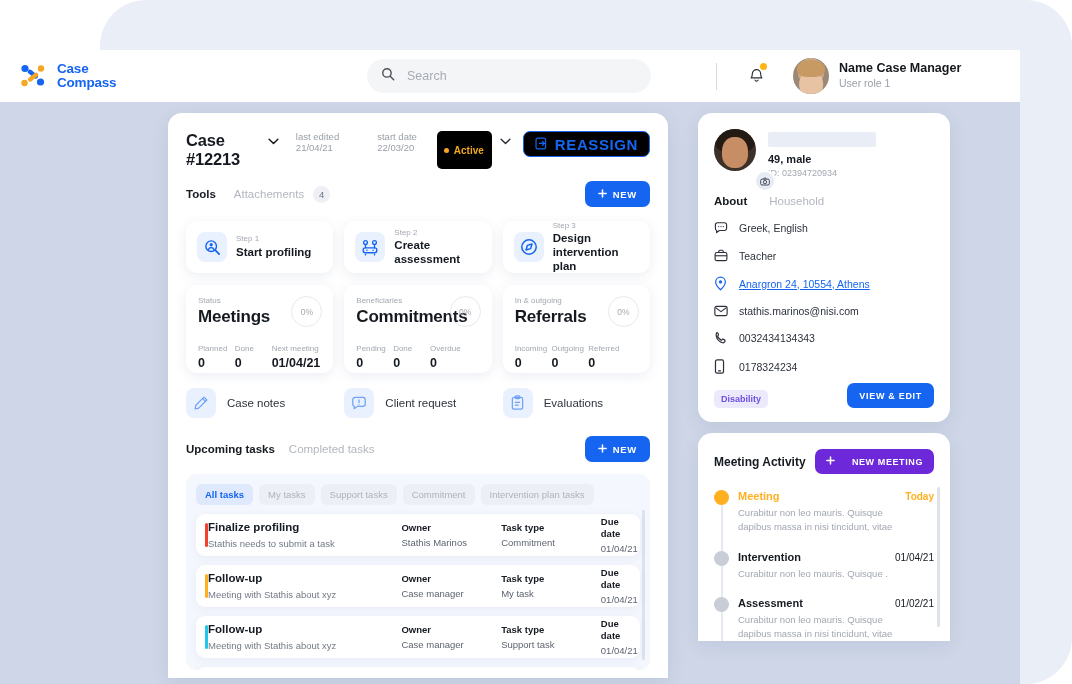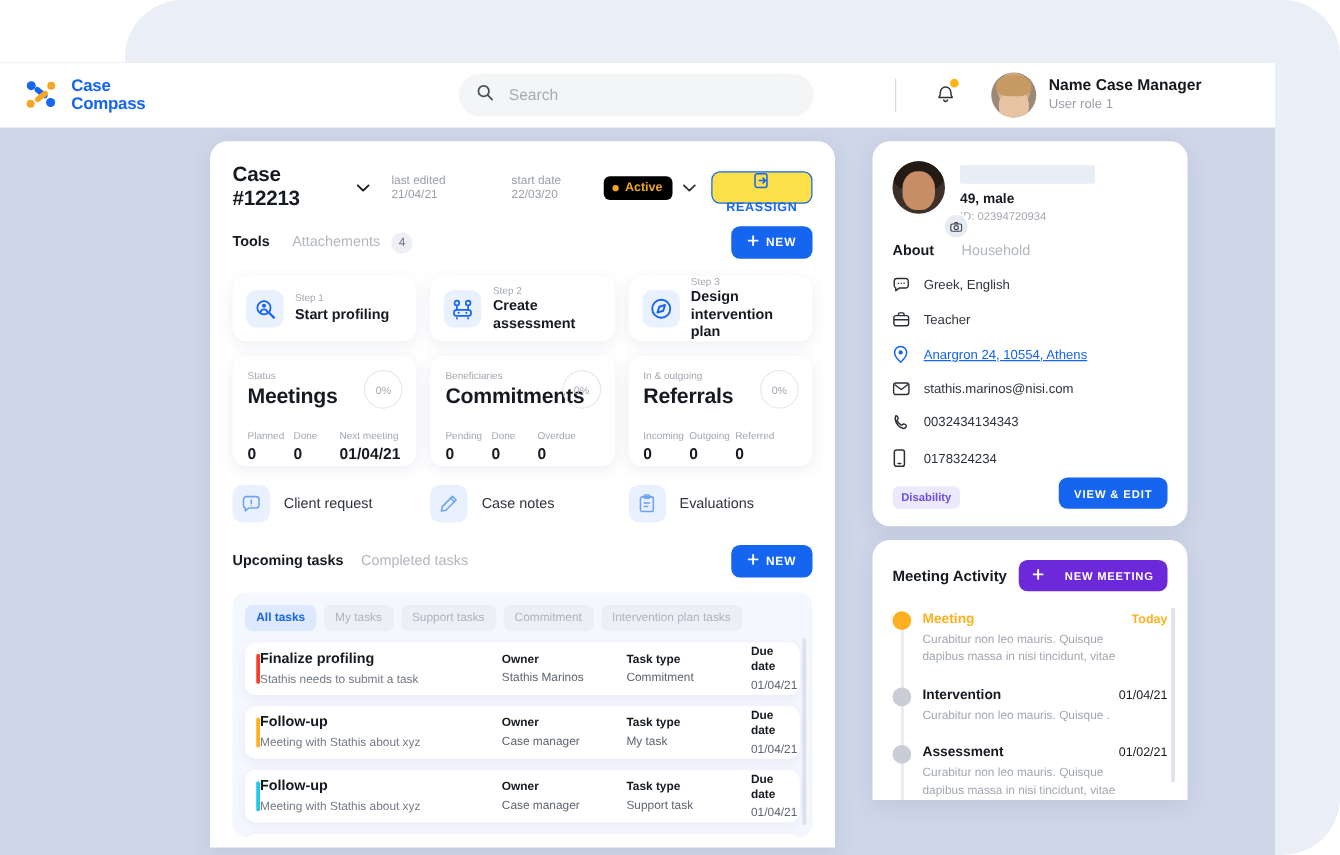--- a/index.html
+++ b/index.html
@@ -67,35 +67,35 @@
 
   
   .content{position:absolute;left:0;top:102px;width:1020px;height:582px;}
 
   .card{background:#fff;border-radius:14px;box-shadow:0 5px 18px rgba(70,90,140,.10);}
 
   
   .main-col{position:absolute;left:168px;top:11px;width:500px;height:565px;overflow:hidden;border-radius:14px 14px 0 0;}
   .main-inner{padding:18px 18px 0 18px;}
 
-  .case-row{display:flex;align-items:center;}
+  .case-row{display:flex;}
   .case-title{font-size:16.5px;font-weight:bold;color:#151a21;letter-spacing:-0.2px;}
   .chev{margin-left:9px;color:#14181f;}
   .case-meta{font-size:9.5px;color:#9aa0a8;margin-left:17px;}
   .case-meta.second{margin-left:19px;}
   .status-pill{
     margin-left:auto;background:#000000;color:#f0a81c;border-radius:5px;
     font-size:10px;font-weight:bold;padding:4px 8px 4px 7px;display:flex;align-items:center;gap:5px;
   }
   .status-dot{width:5px;height:5px;border-radius:50%;background:#f5a623;display:inline-block;}
   .pill-chev{margin-left:8px;color:#2b3038;}
   .btn-outline{
-    margin-left:12px;border:1.4px solid #1565f0;color:#1565f0;background:#fde047;border-radius:7px;
+    margin-left:12px;border:1.4px solid #1565f0;color:#1565f0;background:#000000;border-radius:7px;
     height:26px;padding:0 11px;display:flex;align-items:center;gap:7px;
-    font-size:10px;font-weight:bold;letter-spacing:.6px;cursor:pointer;font-family:inherit;flex-direction:column;
+    font-size:15px;font-weight:bold;letter-spacing:.6px;cursor:pointer;font-family:inherit;
   }
 
   .tabs-row{display:flex;align-items:center;margin-top:12px;}
   .tab{font-size:11.5px;font-weight:bold;color:#151a21;cursor:pointer;}
   .tab.inactive{color:#b2b7bf;font-weight:normal;margin-left:18px;}
   .count-badge{
     margin-left:9px;background:#eef0f5;color:#6d7581;border-radius:50%;
     width:17px;height:17px;font-size:9.5px;display:flex;align-items:center;justify-content:center;
   }
   .btn-blue{
@@ -449,35 +449,35 @@
                 <div class="stat-col-val">0</div>
               </div>
             </div>
           </div>
         </div>
 
         <div class="actions">
           <div class="action">
             <div class="action-ico">
               <svg width="16" height="16" viewBox="0 0 18 18" fill="none" stroke="#6fa2f5" stroke-width="1.4">
+                <path d="M12.4 2.4l3.2 3.2-9.2 9.2-4 .8.8-4 9.2-9.2z" stroke-linejoin="round"></path>
+                <path d="M10.8 4l3.2 3.2" stroke-linecap="round"></path>
+              </svg>
+            </div>
+            <div class="action-lbl">Case notes</div>
+          </div>
+          <div class="action">
+            <div class="action-ico">
+              <svg width="16" height="16" viewBox="0 0 18 18" fill="none" stroke="#6fa2f5" stroke-width="1.4">
                 <path d="M2 5.2A2.6 2.6 0 014.6 2.6h8.8A2.6 2.6 0 0116 5.2v5a2.6 2.6 0 01-2.6 2.6H7l-3.4 2.6v-2.6A2.6 2.6 0 012 10.2V5.2z" stroke-linejoin="round"></path>
                 <path d="M9 5.6v3.1" stroke-linecap="round"></path>
                   <circle cx="9" cy="10.6" r="0.6" fill="#6fa2f5" stroke="none"></circle>
               </svg>
             </div>
             <div class="action-lbl">Client request</div>
-          </div>
-          <div class="action">
-            <div class="action-ico">
-              <svg width="16" height="16" viewBox="0 0 18 18" fill="none" stroke="#6fa2f5" stroke-width="1.4">
-                <path d="M12.4 2.4l3.2 3.2-9.2 9.2-4 .8.8-4 9.2-9.2z" stroke-linejoin="round"></path>
-                <path d="M10.8 4l3.2 3.2" stroke-linecap="round"></path>
-              </svg>
-            </div>
-            <div class="action-lbl">Case notes</div>
           </div>
           <div class="action">
             <div class="action-ico">
               <svg width="15" height="16" viewBox="0 0 16 18" fill="none" stroke="#6fa2f5" stroke-width="1.4">
                 <rect x="2.2" y="2.8" width="11.6" height="13.2" rx="1.9"></rect>
                 <rect x="5.4" y="1.1" width="5.2" height="3" rx="1.2"></rect>
                 <path d="M5.6 8.4h4.8M5.6 11.4h3.2" stroke-linecap="round"></path>
               </svg>
             </div>
             <div class="action-lbl">Evaluations</div>

